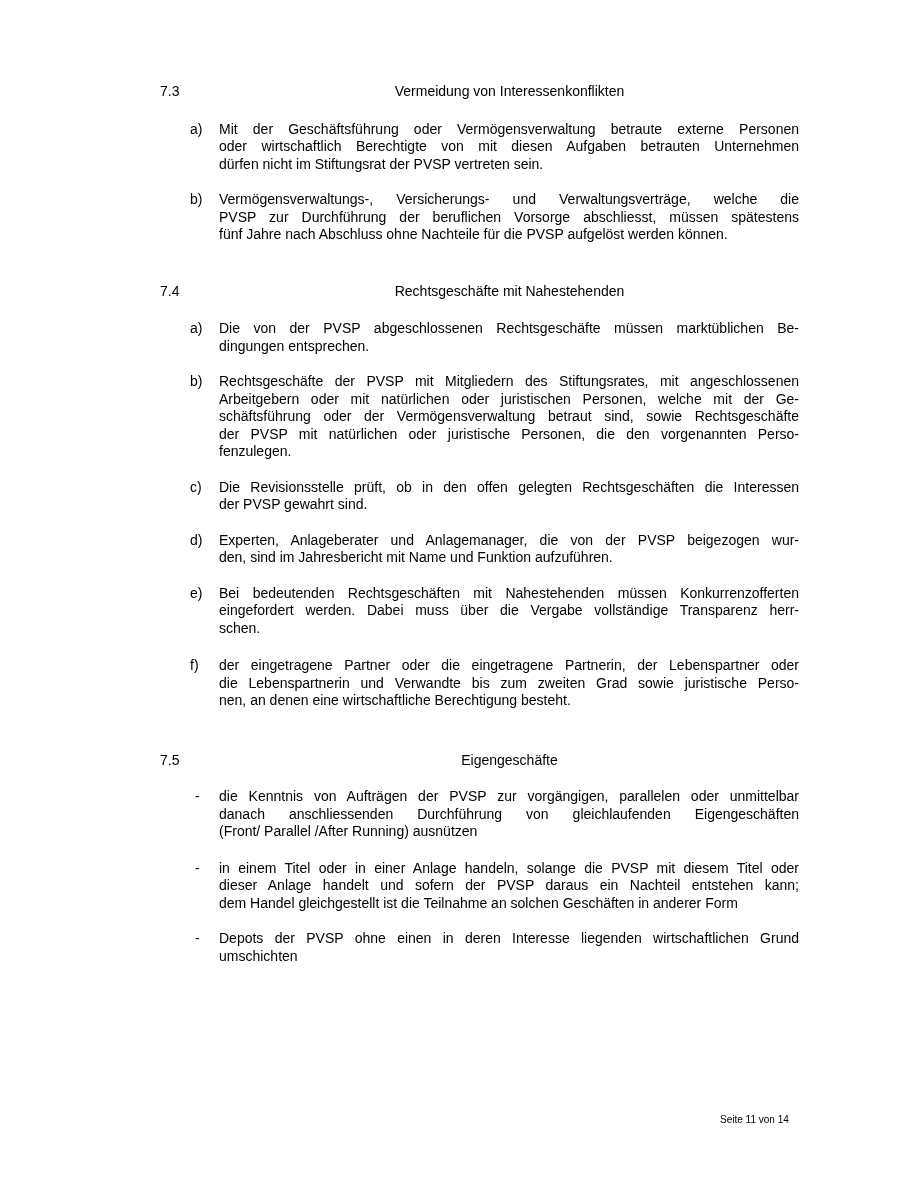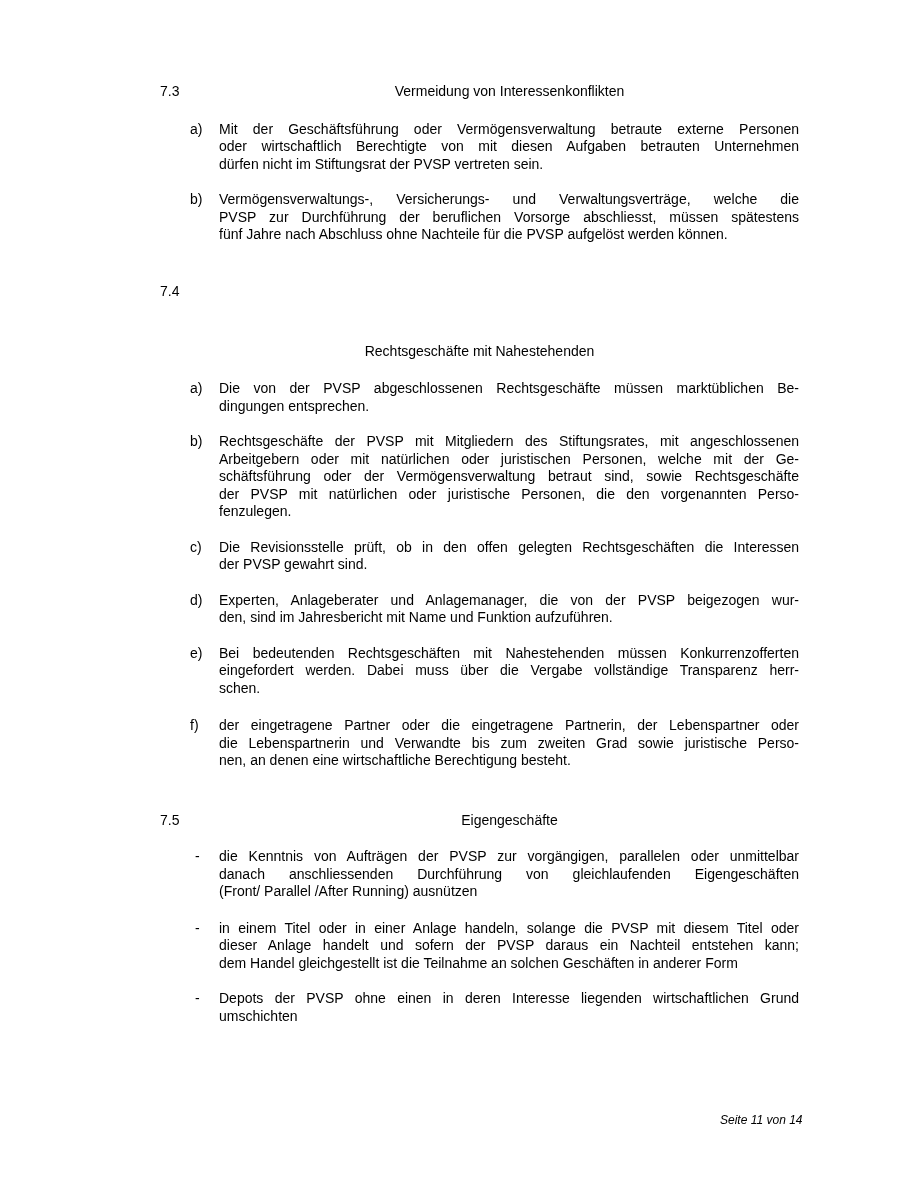--- a/index.html
+++ b/index.html
@@ -58,29 +58,28 @@
     text-align: justify;
     text-align-last: justify;
   }
   .line.last {
     text-align: right;
     text-align-last: left;
   }
   .mt18 { margin-top: 18px; }
   .mt19 { margin-top: 19px; }
   .mt20 { margin-top: 20px; }
-  .mt39 { margin-top: 39px; flex-direction: column; }
+  .mt39 { margin-top: 39px; }
   .mt42 { margin-top: 42px; }
   .footer {
     position: absolute;
     left: 700px;
     top: 1113px;
-    font-size: 12px;
+    font-size: 10px;
     line-height: 14px;
-    font-style: italic;
   }
 </style>
 </head>
 <body>
 
 <div class="page">
   <div class="content">
 
     <div class="sec-head">
       <div class="sec-num">7.3</div>

